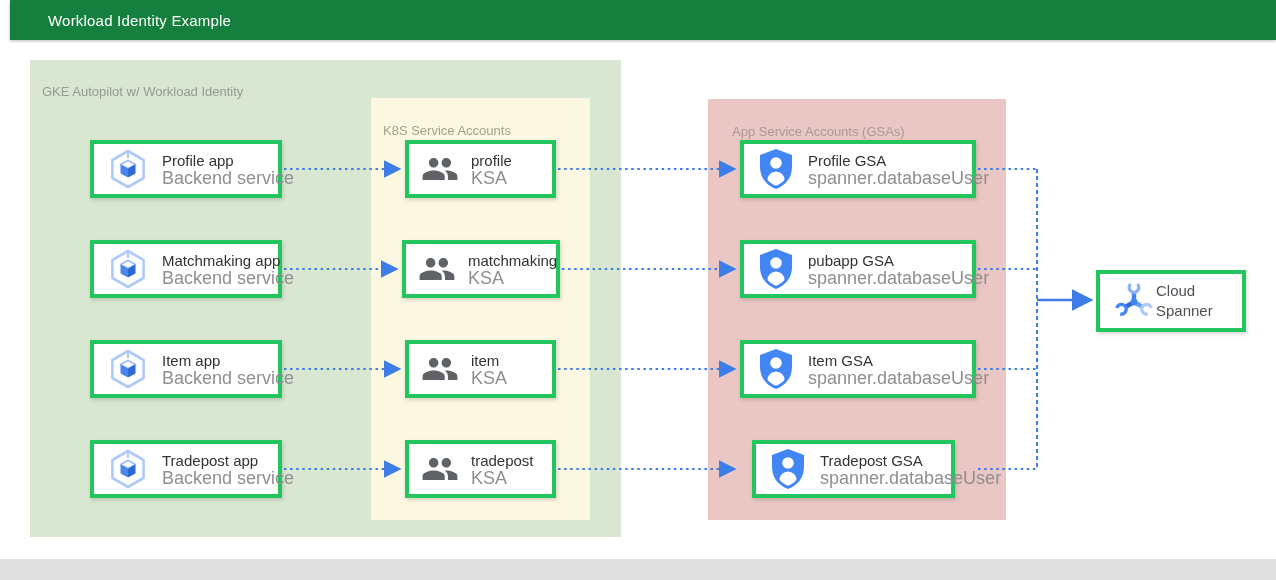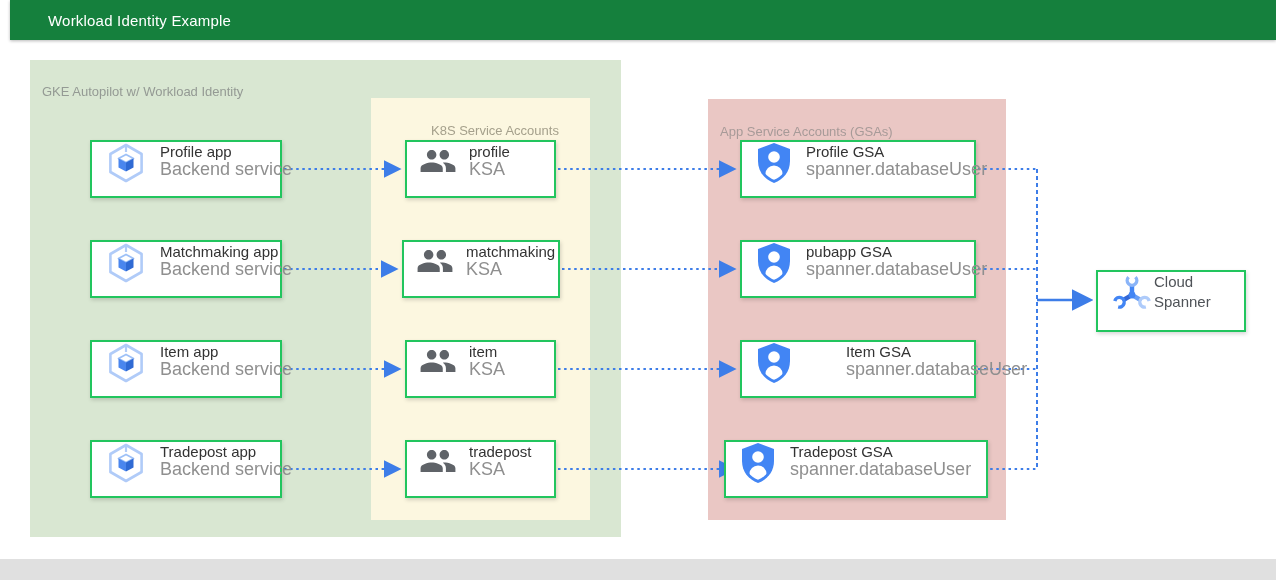--- a/index.html
+++ b/index.html
@@ -12,29 +12,29 @@
   .titlebar{
     position:absolute;left:10px;top:0;width:1266px;height:40px;
     background:#15803d;color:#fff;display:flex;align-items:center;
     box-sizing:border-box;padding-left:38px;font-size:15px;letter-spacing:.2px;
     box-shadow:0 1px 3px rgba(0,0,0,.28);
   }
   
   .zone{position:absolute;box-sizing:border-box;}
   .zone-label{font-size:13px;color:#949a94;padding:12px 0 0 12px;white-space:nowrap;margin-top:12px;}
   .zone-gke{left:30px;top:60px;width:591px;height:477px;background:#d9e7d2;}
-  .zone-ksa{left:371px;top:98px;width:219px;height:422px;background:#fcf7e0;padding-left:48px;}
+  .zone-ksa{left:371px;top:98px;width:219px;height:422px;background:#fcf7e0;}
   .zone-ksa .zone-label{color:#a5a08c;padding-top:13px;}
-  .zone-gsa{left:708px;top:99px;width:298px;height:421px;background:#eac7c4;}
+  .zone-gsa{left:708px;top:99px;width:298px;height:421px;background:#eac7c4;padding-left:12px;}
   .zone-gsa .zone-label{color:#a79a98;padding-top:13px;}
   
   .node{
-    position:absolute;height:58px;background:#fff;border:2px solid #22c55e;
+    position:absolute;height:58px;background:#fff;border:4px solid #22c55e;
     box-shadow:1px 2px 4px rgba(0,0,0,.16);
-    display:flex;align-items:flex-start;box-sizing:border-box;
+    display:flex;align-items:center;box-sizing:border-box;
   }
   .node .icon{flex:0 0 auto;display:flex;}
   .node .icon svg{display:block;}
   .ntext{display:flex;flex-direction:column;justify-content:center;}
   .ntitle{font-size:15px;line-height:19px;color:#333;white-space:nowrap;}
   .nsub{font-size:18px;line-height:17px;color:#8f8f8f;white-space:nowrap;}
   .app-node{padding-left:13px;}
   .app-node .ntext{margin-left:13px;}
   .ksa-node{padding-left:12px;}
   .ksa-node .ntext{margin-left:12px;}
@@ -224,39 +224,39 @@
       <path d="M18 1 L34 7 V19 C34 29.5 27.5 37.5 18 41 C8.5 37.5 2 29.5 2 19 V7 Z" fill="#4285f4"></path>
       <circle cx="18" cy="15" r="5.8" fill="#ffffff"></circle>
       <circle cx="18" cy="32" r="8.6" fill="#ffffff" clip-path="url(#sc1)"></circle>
     </svg>
   </span>
   <div class="ntext">
     <div class="ntitle">pubapp GSA</div>
     <div class="nsub">spanner.databaseUser</div>
   </div>
 </div>
-<div class="node gsa-node" style="left:740px;top:340px;width:236px;gap:40px;">
+<div class="node gsa-node" style="left:740px;top:340px;width:236px;">
   <span class="icon">
     <svg width="36" height="42" viewBox="0 0 36 42">
       <defs>
           <clipPath id="sc2">
             <path d="M18 4 L31.5 9 V19 C31.5 27.5 26 34.5 18 37.8 C10 34.5 4.5 27.5 4.5 19 V9 Z"></path>
           </clipPath>
         </defs>
       <path d="M18 1 L34 7 V19 C34 29.5 27.5 37.5 18 41 C8.5 37.5 2 29.5 2 19 V7 Z" fill="#4285f4"></path>
       <circle cx="18" cy="15" r="5.8" fill="#ffffff"></circle>
       <circle cx="18" cy="32" r="8.6" fill="#ffffff" clip-path="url(#sc2)"></circle>
     </svg>
   </span>
   <div class="ntext">
     <div class="ntitle">Item GSA</div>
     <div class="nsub">spanner.databaseUser</div>
   </div>
 </div>
-<div class="node gsa-node" style="left:724px;top:440px;width:264px;">
+<div class="node gsa-node" style="left:752px;top:440px;width:203px;">
   <span class="icon">
     <svg width="36" height="42" viewBox="0 0 36 42">
       <defs>
           <clipPath id="sc3">
             <path d="M18 4 L31.5 9 V19 C31.5 27.5 26 34.5 18 37.8 C10 34.5 4.5 27.5 4.5 19 V9 Z"></path>
           </clipPath>
         </defs>
       <path d="M18 1 L34 7 V19 C34 29.5 27.5 37.5 18 41 C8.5 37.5 2 29.5 2 19 V7 Z" fill="#4285f4"></path>
       <circle cx="18" cy="15" r="5.8" fill="#ffffff"></circle>
       <circle cx="18" cy="32" r="8.6" fill="#ffffff" clip-path="url(#sc3)"></circle>

